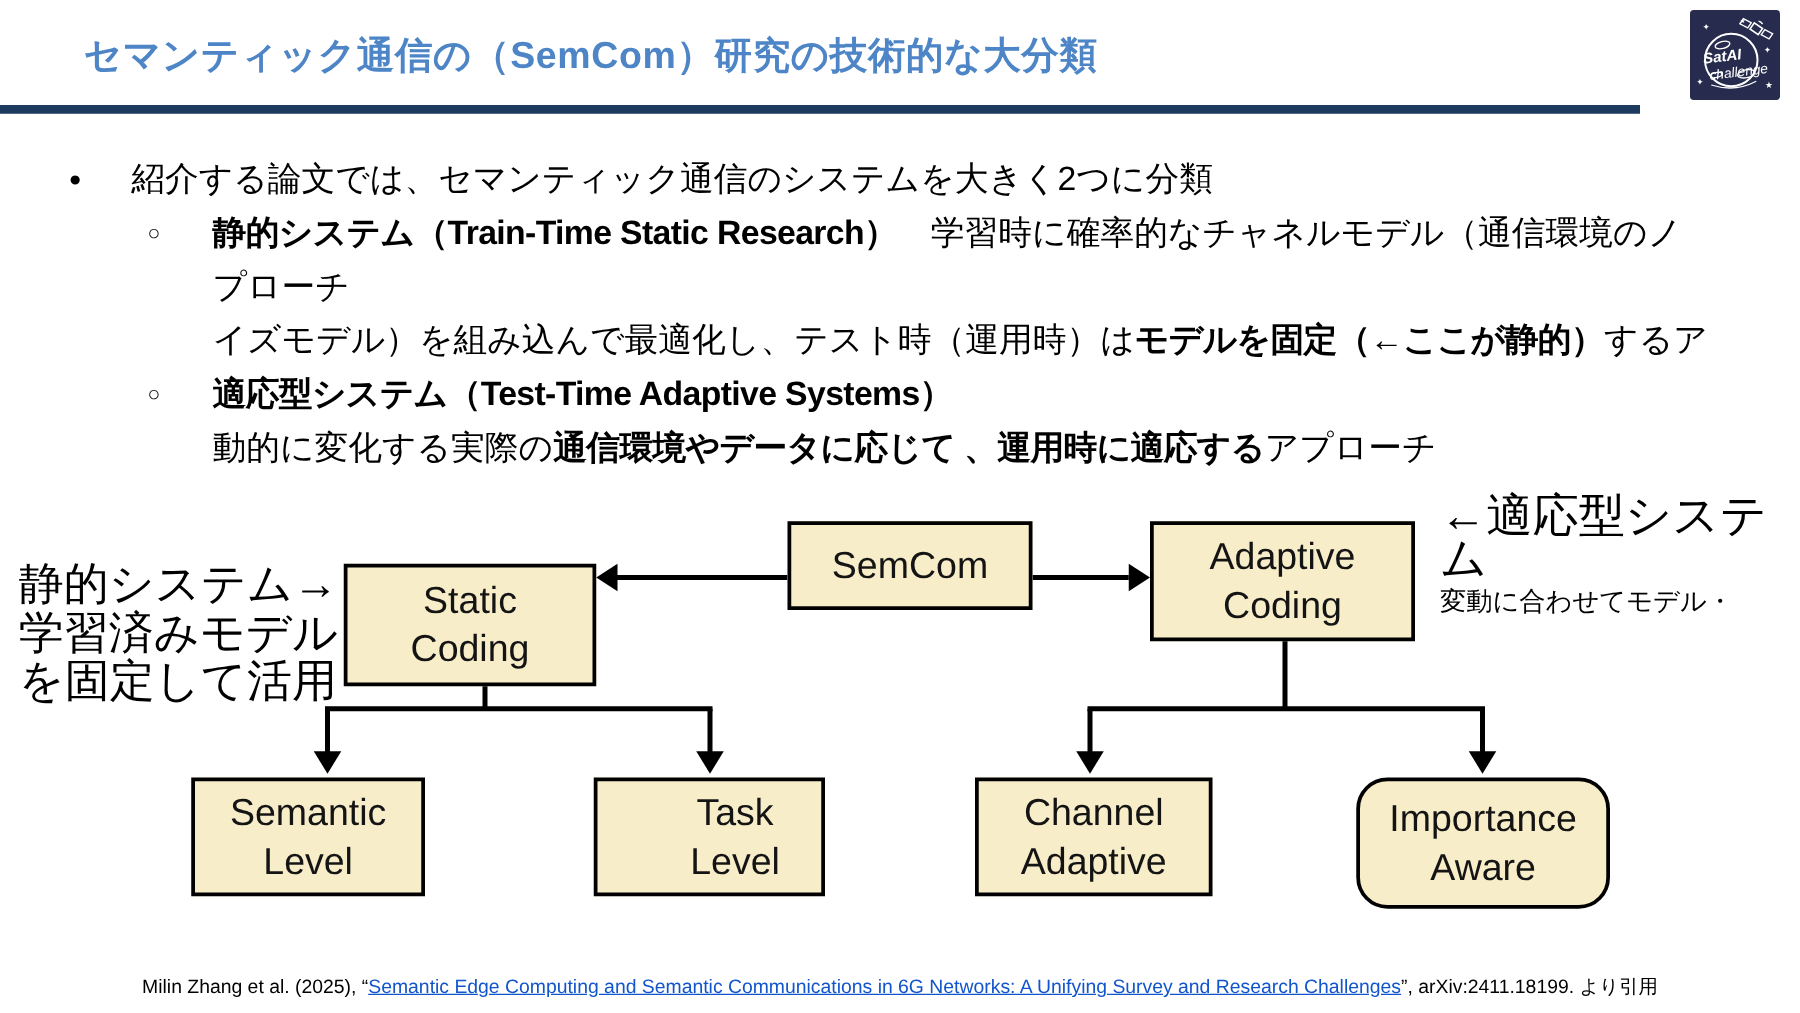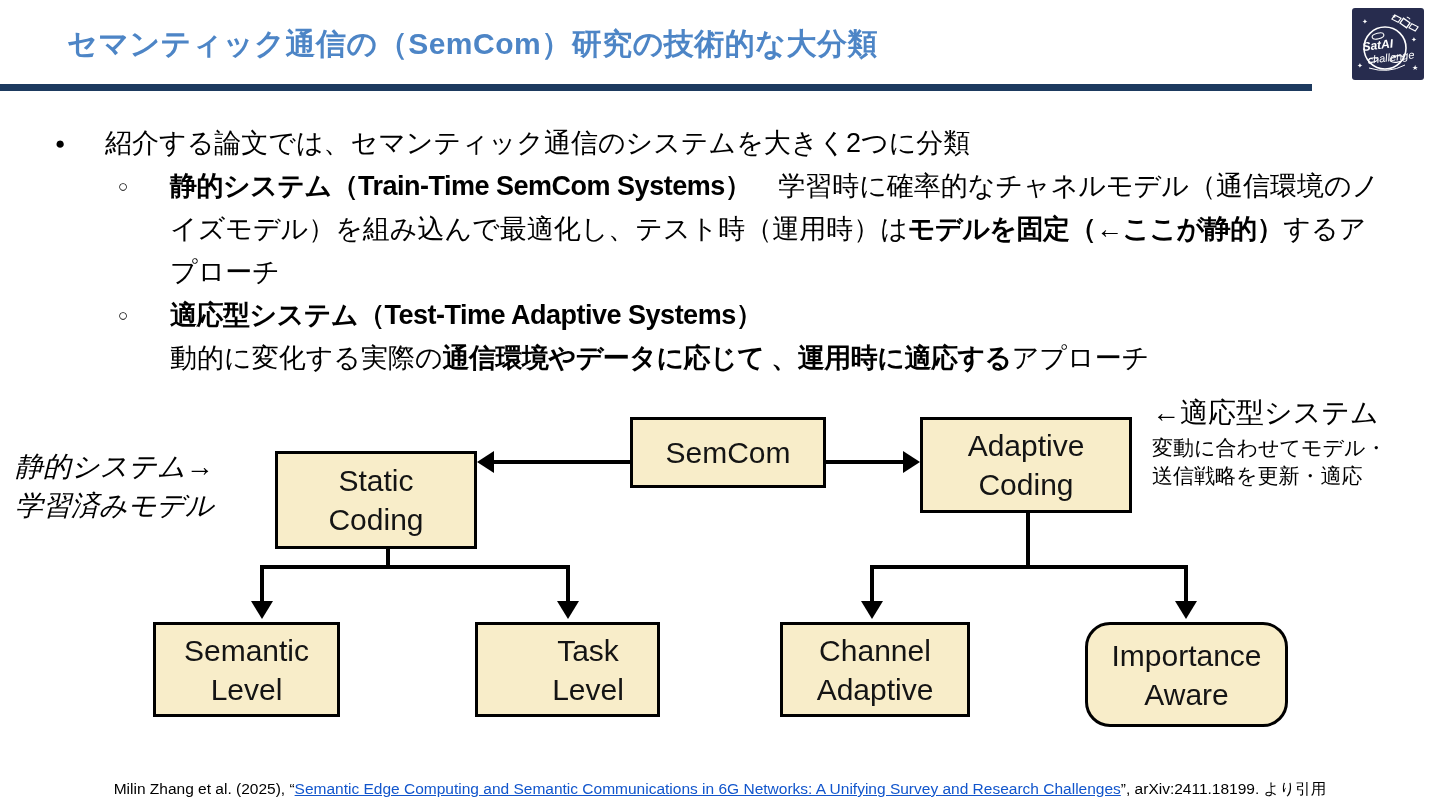--- a/index.html
+++ b/index.html
@@ -40,23 +40,23 @@
   .arr-down{border-left:11px solid transparent;border-right:11px solid transparent;border-top:18px solid #000;}
   
   #bx-static{left:275px;top:415px;width:202px;height:98px;margin-top:36px;}
   #bx-semcom{left:630px;top:417px;width:196px;height:71px;}
   #bx-adaptive{left:920px;top:417px;width:212px;height:96px;}
   #bx-semantic{left:153px;top:622px;width:187px;height:95px;}
   #bx-task{left:475px;top:622px;width:185px;height:95px;padding-left:41px;}
   #bx-channel{left:780px;top:622px;width:190px;height:95px;}
   #bx-importance{left:1085px;top:622px;width:203px;height:105px;border-radius:25px;}
   
-  .note-left{position:absolute;left:15px;top:447px;font-size:28px;line-height:39px;font-style:italic;}
+  .note-left{position:absolute;left:15px;top:447px;font-size:36px;line-height:39px;}
   .note-right{position:absolute;left:1152px;top:396px;}
-  .nr-title{font-size:28px;line-height:34px;margin-bottom:4px;}
+  .nr-title{font-size:37px;line-height:34px;margin-bottom:4px;}
   .nr-line{font-size:21px;line-height:28px;}
   
   .footer{position:absolute;left:0;bottom:10px;width:1440px;text-align:center;font-size:15.5px;}
   .footer a{color:var(--link-color);text-decoration:underline;}
 </style>
 </head>
 <body>
 
 <div class="title">セマンティック通信の（SemCom）研究の技術的な大分類</div>
 <div class="divider"></div>
@@ -92,27 +92,27 @@
 <div class="content">
   <div class="b1">
     <span class="mk">●</span>
     <div class="tx">紹介する論文では、セマンティック通信のシステムを大きく2つに分類</div>
   </div>
 
   <div class="b2">
     <span class="mk">○</span>
     <div class="tx">
       <div class="line">
-        <span class="bold">静的システム（Train-Time SemCom Systems）</span><span>　学習時に確率的なチャネルモデル（通信環境のノ</span>
+        <span class="bold">静的システム（Train-Time Static Research）</span><span>　学習時に確率的なチャネルモデル（通信環境のノ</span>
+      </div>
+      <div class="line">
+        <span>プローチ</span>
       </div>
       <div class="line">
         <span>イズモデル）を組み込んで最適化し、テスト時（運用時）は</span><span class="bold">モデルを固定（←ここが静的）</span><span>するア</span>
-      </div>
-      <div class="line">
-        <span>プローチ</span>
       </div>
     </div>
   </div>
 
   <div class="b2">
     <span class="mk">○</span>
     <div class="tx">
       <div class="line">
         <span class="bold">適応型システム（Test-Time Adaptive Systems）</span>
       </div>
@@ -168,23 +168,23 @@
     <span>Adaptive</span>
   </div>
   <div class="dbox" id="bx-importance">
     <span>Importance</span>
     <span>Aware</span>
   </div>
 
   <div class="note-left">
     <div>静的システム→</div>
     <div>学習済みモデル</div>
+    <div>を固定して活用</div>
   </div>
   <div class="note-right">
     <div class="nr-title">←適応型システム</div>
     <div class="nr-line">変動に合わせてモデル・</div>
-    <div class="nr-line">送信戦略を更新・適応</div>
   </div>
 </div>
 
 <div class="footer">
   <span>Milin Zhang et al. (2025), “</span><a href="#">Semantic Edge Computing and Semantic Communications in 6G Networks: A Unifying Survey and Research Challenges</a><span>”, arXiv:2411.18199. より引用</span>
 </div>
 
 </body></html>

